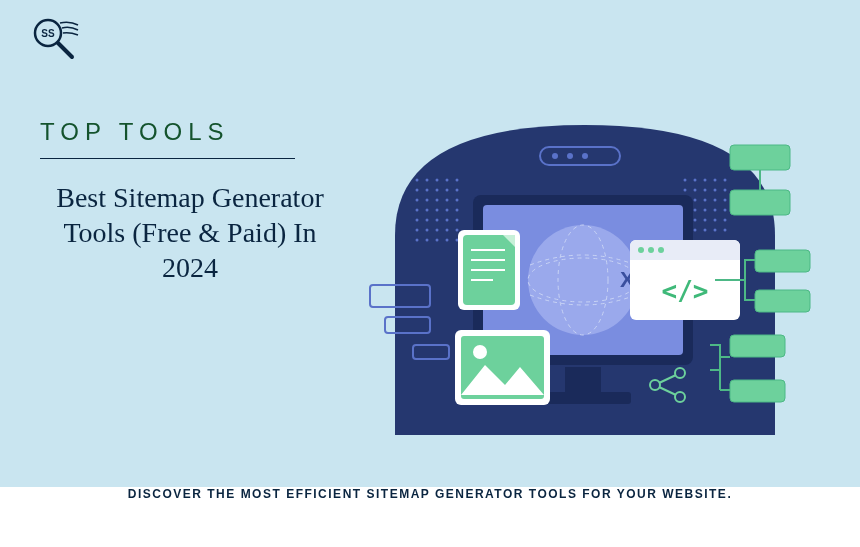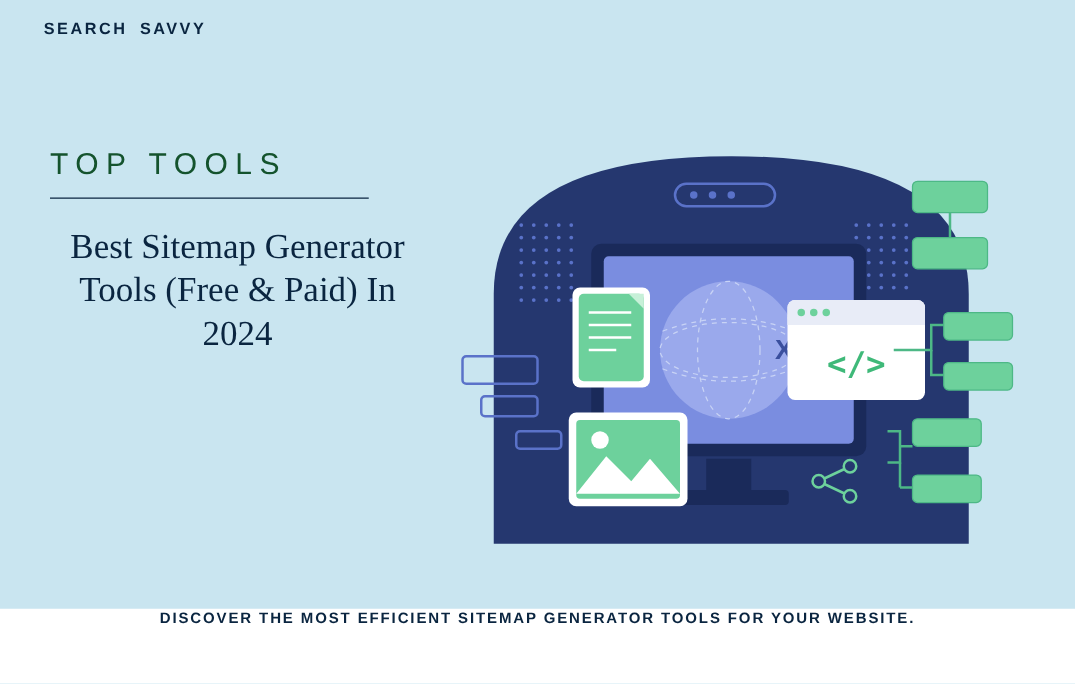--- a/index.html
+++ b/index.html
@@ -92,22 +92,29 @@
       font-weight: bold;
       letter-spacing: 1.5px;
       color: #0a2540;
       text-transform: uppercase;
     }
   </style>
 </head>
 <body>
 
 <div class="logo">
-  <div class="logo-text">
-    <span>SEARCH</span><span>SAVVY</span>
+  <div class="logo-glass">
+    <svg width="50" height="50" viewBox="0 0 50 50">
+      <circle cx="18" cy="18" r="13" fill="none" stroke="#0a2540" stroke-width="2.5"></circle>
+      <text x="18" y="22" text-anchor="middle" font-family="Arial" font-size="10" font-weight="bold" fill="#0a2540">SS</text>
+      <line x1="28" y1="28" x2="42" y2="42" stroke="#0a2540" stroke-width="4" stroke-linecap="round"></line>
+      <path d="M 30 8 Q 40 6 48 10" fill="none" stroke="#0a2540" stroke-width="1.5"></path>
+      <path d="M 32 13 Q 40 11 48 15" fill="none" stroke="#0a2540" stroke-width="1.5"></path>
+      <path d="M 33 18 Q 40 17 48 20" fill="none" stroke="#0a2540" stroke-width="1.5"></path>
+    </svg>
   </div>
 </div>
 
 <div class="category">TOP TOOLS</div>
 <div class="divider"></div>
 
 <div class="title">Best Sitemap Generator Tools (Free &amp; Paid) In 2024</div>
 
 <div class="illustration">
   <svg width="460" height="350" viewBox="0 0 460 350">

